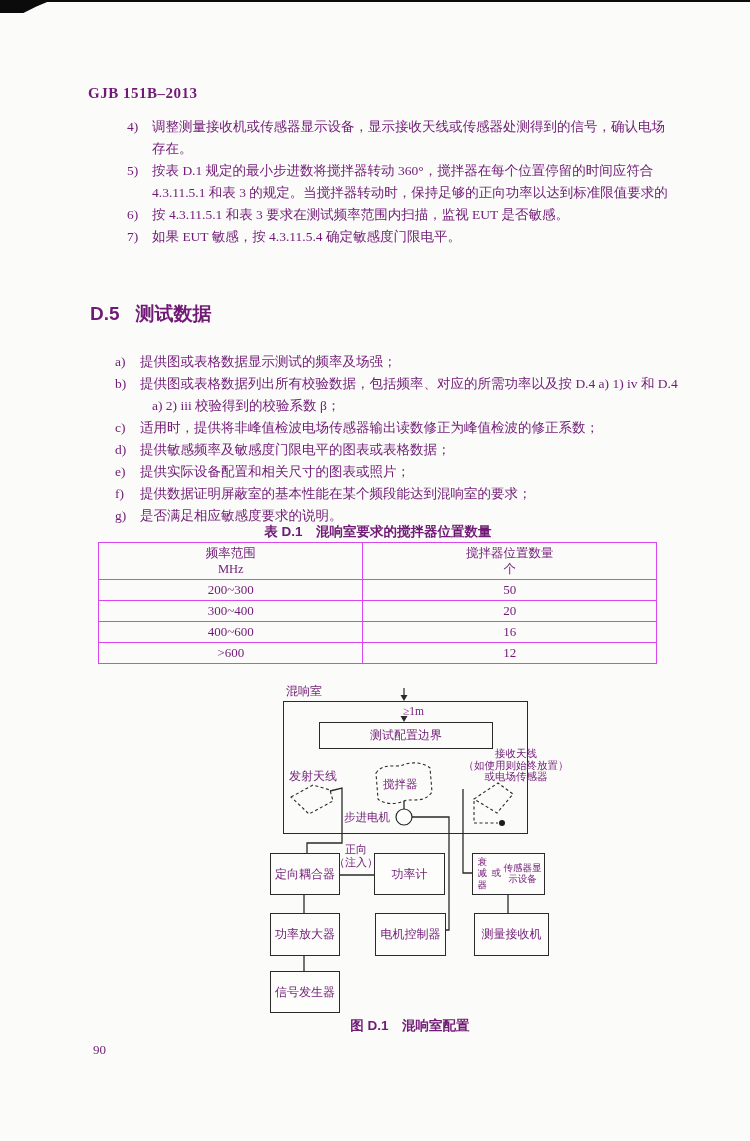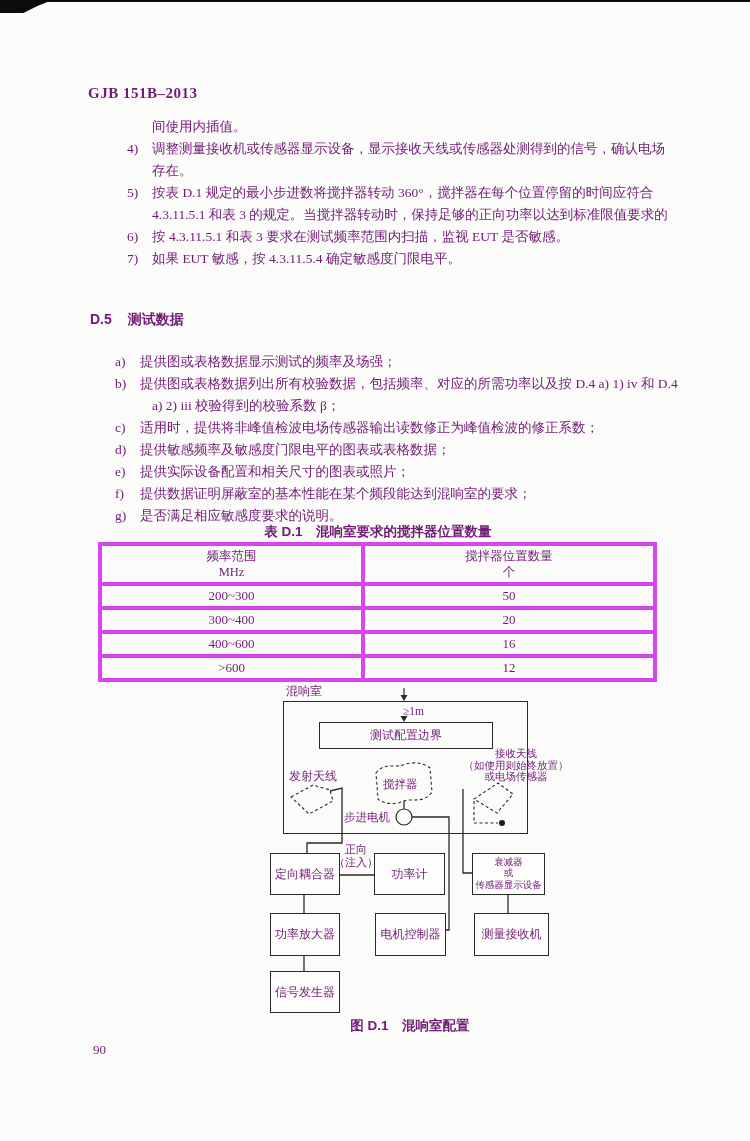--- a/index.html
+++ b/index.html
@@ -14,29 +14,29 @@
   
   .doc-header{position:absolute;left:88px;top:85px;font-size:15px;font-weight:bold;letter-spacing:.5px;}
   
   .blk{position:absolute;font-size:13.5px;line-height:22px;}
   .li{display:flex;}
   .lbl{flex:0 0 25px;}
   .txt{flex:1;}
   .ln{height:22px;white-space:nowrap;}
   .indent-sm{padding-left:12px;}
   
-  .sec-heading{position:absolute;left:90px;top:311px;font-size:14px;font-weight:bold;
+  .sec-heading{position:absolute;left:90px;top:301px;font-size:19px;font-weight:bold;
         font-family:"Liberation Sans","DejaVu Sans",sans-serif;}
   .sec-heading .gap{display:inline-block;width:16px;}
   
   .tbl-title{position:absolute;left:99px;top:523px;width:558px;text-align:center;font-size:13.5px;
         font-weight:bold;font-family:"Liberation Sans","DejaVu Sans",sans-serif;}
   table.dtable{position:absolute;left:98px;top:542px;width:559px;border-collapse:collapse;
         table-layout:fixed;border:1.6px solid #222;font-size:13px;}
-  table.dtable th,table.dtable td{border:4px solid #d946ef;text-align:center;vertical-align:middle;
+  table.dtable th,table.dtable td{border:1px solid #d946ef;text-align:center;vertical-align:middle;
         font-weight:normal;padding:0;}
   table.dtable th{height:36px;font-size:12.5px;line-height:16px;}
   table.dtable td{height:20px;}
   
   .fig-svg{position:absolute;left:0;top:0;width:750px;height:1141px;z-index:1;}
   .fig-label{position:absolute;z-index:2;font-size:12px;line-height:14px;white-space:nowrap;}
   .eq-box{position:absolute;z-index:2;background:#fdfdfc;border:1.2px solid #2a2a2a;
         display:flex;align-items:center;justify-content:center;text-align:center;font-size:12px;line-height:12.5px;}
   .chamber{position:absolute;left:283px;top:701px;width:243px;height:131px;border:1.5px solid #2a2a2a;z-index:0;}
   .boundary-box{position:absolute;left:319px;top:722px;width:172px;height:25px;border:1.2px solid #2a2a2a;
@@ -51,26 +51,20 @@
 <div class="page">
 
   <div class="scan-top-line"></div>
   <div class="scan-wedge-left"></div>
   <div class="scan-wedge-right"></div>
 
   <div class="doc-header">GJB 151B–2013</div>
 
   <div class="blk" style="left:127px;top:116px;">
     <div class="li">
-      <span class="lbl"></span>
-      <div class="txt">
-          <div class="ln">间使用内插值。</div>
-        </div>
-    </div>
-    <div class="li">
       <span class="lbl">4)</span>
       <div class="txt">
         <div class="ln">调整测量接收机或传感器显示设备，显示接收天线或传感器处测得到的信号，确认电场</div>
         <div class="ln">存在。</div>
       </div>
     </div>
     <div class="li">
       <span class="lbl">5)</span>
       <div class="txt">
         <div class="ln">按表 D.1 规定的最小步进数将搅拌器转动 360°，搅拌器在每个位置停留的时间应符合</div>
@@ -223,21 +217,21 @@
   </div>
   <div class="fig-label" style="left:383px;top:777px;font-size:11.5px;">搅拌器</div>
   <div class="fig-label" style="left:344px;top:810px;font-size:11.5px;">步进电机</div>
   <div class="fig-label" style="left:334px;top:843px;width:44px;text-align:center;font-size:11px;line-height:13px;">
     <div>正向</div>
     <div>（注入）</div>
   </div>
 
   <div class="eq-box" style="left:270px;top:853px;width:68px;height:40px;">定向耦合器</div>
   <div class="eq-box" style="left:374px;top:853px;width:69px;height:40px;">功率计</div>
-  <div class="eq-box" style="left:472px;top:853px;width:71px;height:40px;font-size:9.5px;line-height:11.5px;flex-direction:column;">
+  <div class="eq-box" style="left:472px;top:853px;width:71px;height:40px;font-size:9.5px;line-height:11.5px;flex-direction:row;">
     <div>衰减器</div>
     <div>或</div>
     <div>传感器显示设备</div>
   </div>
   <div class="eq-box" style="left:270px;top:913px;width:68px;height:41px;">功率放大器</div>
   <div class="eq-box" style="left:375px;top:913px;width:69px;height:41px;">电机控制器</div>
   <div class="eq-box" style="left:474px;top:913px;width:73px;height:41px;text-align:center;">测量接收机</div>
   <div class="eq-box" style="left:270px;top:971px;width:68px;height:40px;">信号发生器</div>
 
   <div class="fig-caption">图 D.1　混响室配置</div>

